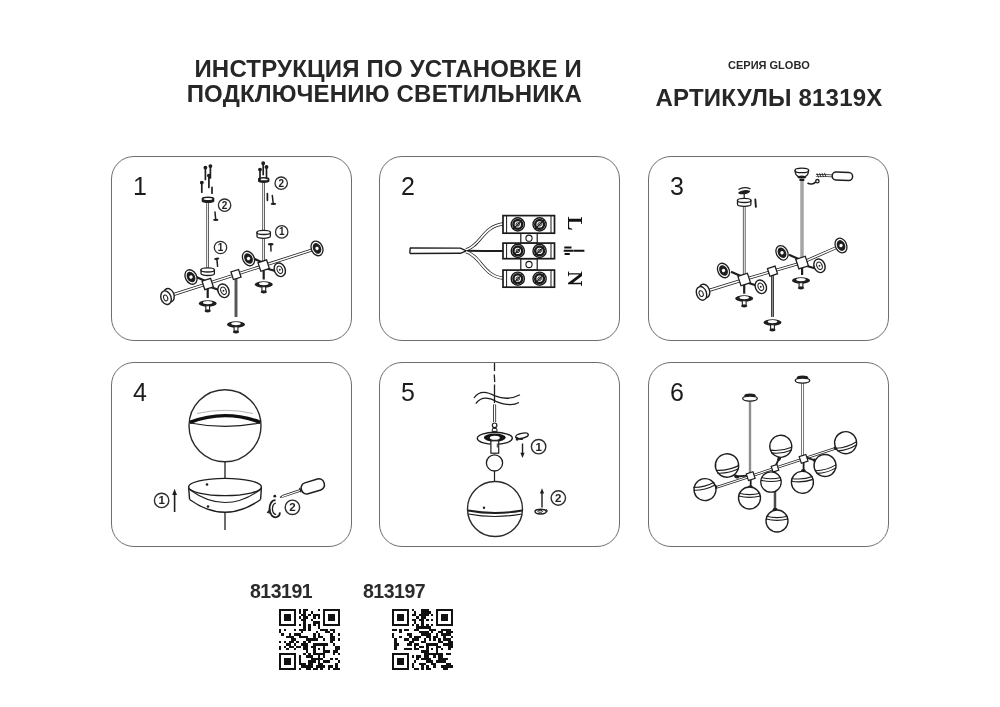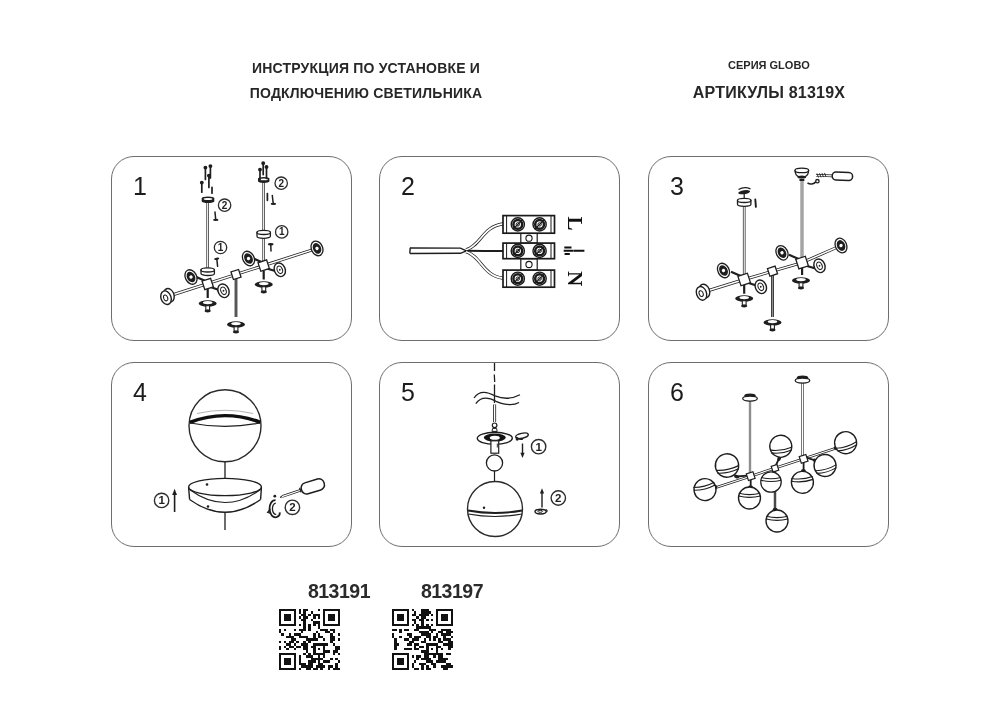--- a/index.html
+++ b/index.html
@@ -1,23 +1,23 @@
 <!DOCTYPE html>
 <html><head>
 <meta charset="utf-8">
 <style>
 html,body{margin:0;padding:0;background:#fff;}
 body{width:1000px;height:707px;position:relative;font-family:"Liberation Sans",sans-serif;overflow:hidden;}
 .panel{position:absolute;width:239px;height:183px;border:1.6px solid #6e6e6e;border-radius:23px;background:#fff;}
 .panel svg{position:absolute;left:0;top:0;}
 .num{position:absolute;left:21px;top:15px;font-size:25px;font-weight:400;color:#1c1c1c;}
-#t1{position:absolute;left:150px;top:56px;width:432px;text-align:center;font-size:14px;font-weight:700;color:#272727;line-height:25px;letter-spacing:0.2px;}
+#t1{position:absolute;left:150px;top:56px;width:432px;text-align:right;font-size:24px;font-weight:700;color:#272727;line-height:25px;letter-spacing:0.2px;}
 #t2{position:absolute;left:654px;top:59px;width:230px;text-align:center;font-size:11px;font-weight:700;color:#272727;}
-#t3{position:absolute;left:654px;top:84px;width:230px;text-align:center;font-size:16px;font-weight:700;color:#272727;letter-spacing:0.2px;}
-.qrlab{position:absolute;width:120px;text-align:right;top:580px;font-size:19.5px;font-weight:700;color:#2b2b2b;letter-spacing:-0.5px;}
+#t3{position:absolute;left:654px;top:84px;width:230px;text-align:center;font-size:24px;font-weight:700;color:#272727;letter-spacing:0.2px;}
+.qrlab{position:absolute;width:120px;text-align:left;top:580px;font-size:19.5px;font-weight:700;color:#2b2b2b;letter-spacing:-0.5px;}
 </style>
 </head>
 <body>
 <svg width="0" height="0" style="position:absolute">
 <defs>
 <g id="shade">
         <ellipse rx="5.6" ry="7.6" fill="#fff" stroke="#1e1e1e" stroke-width="1.3"></ellipse>
         <ellipse rx="4" ry="5.6" fill="#1e1e1e"></ellipse>
         <circle r="1.7" fill="#fff"></circle>
       </g>

